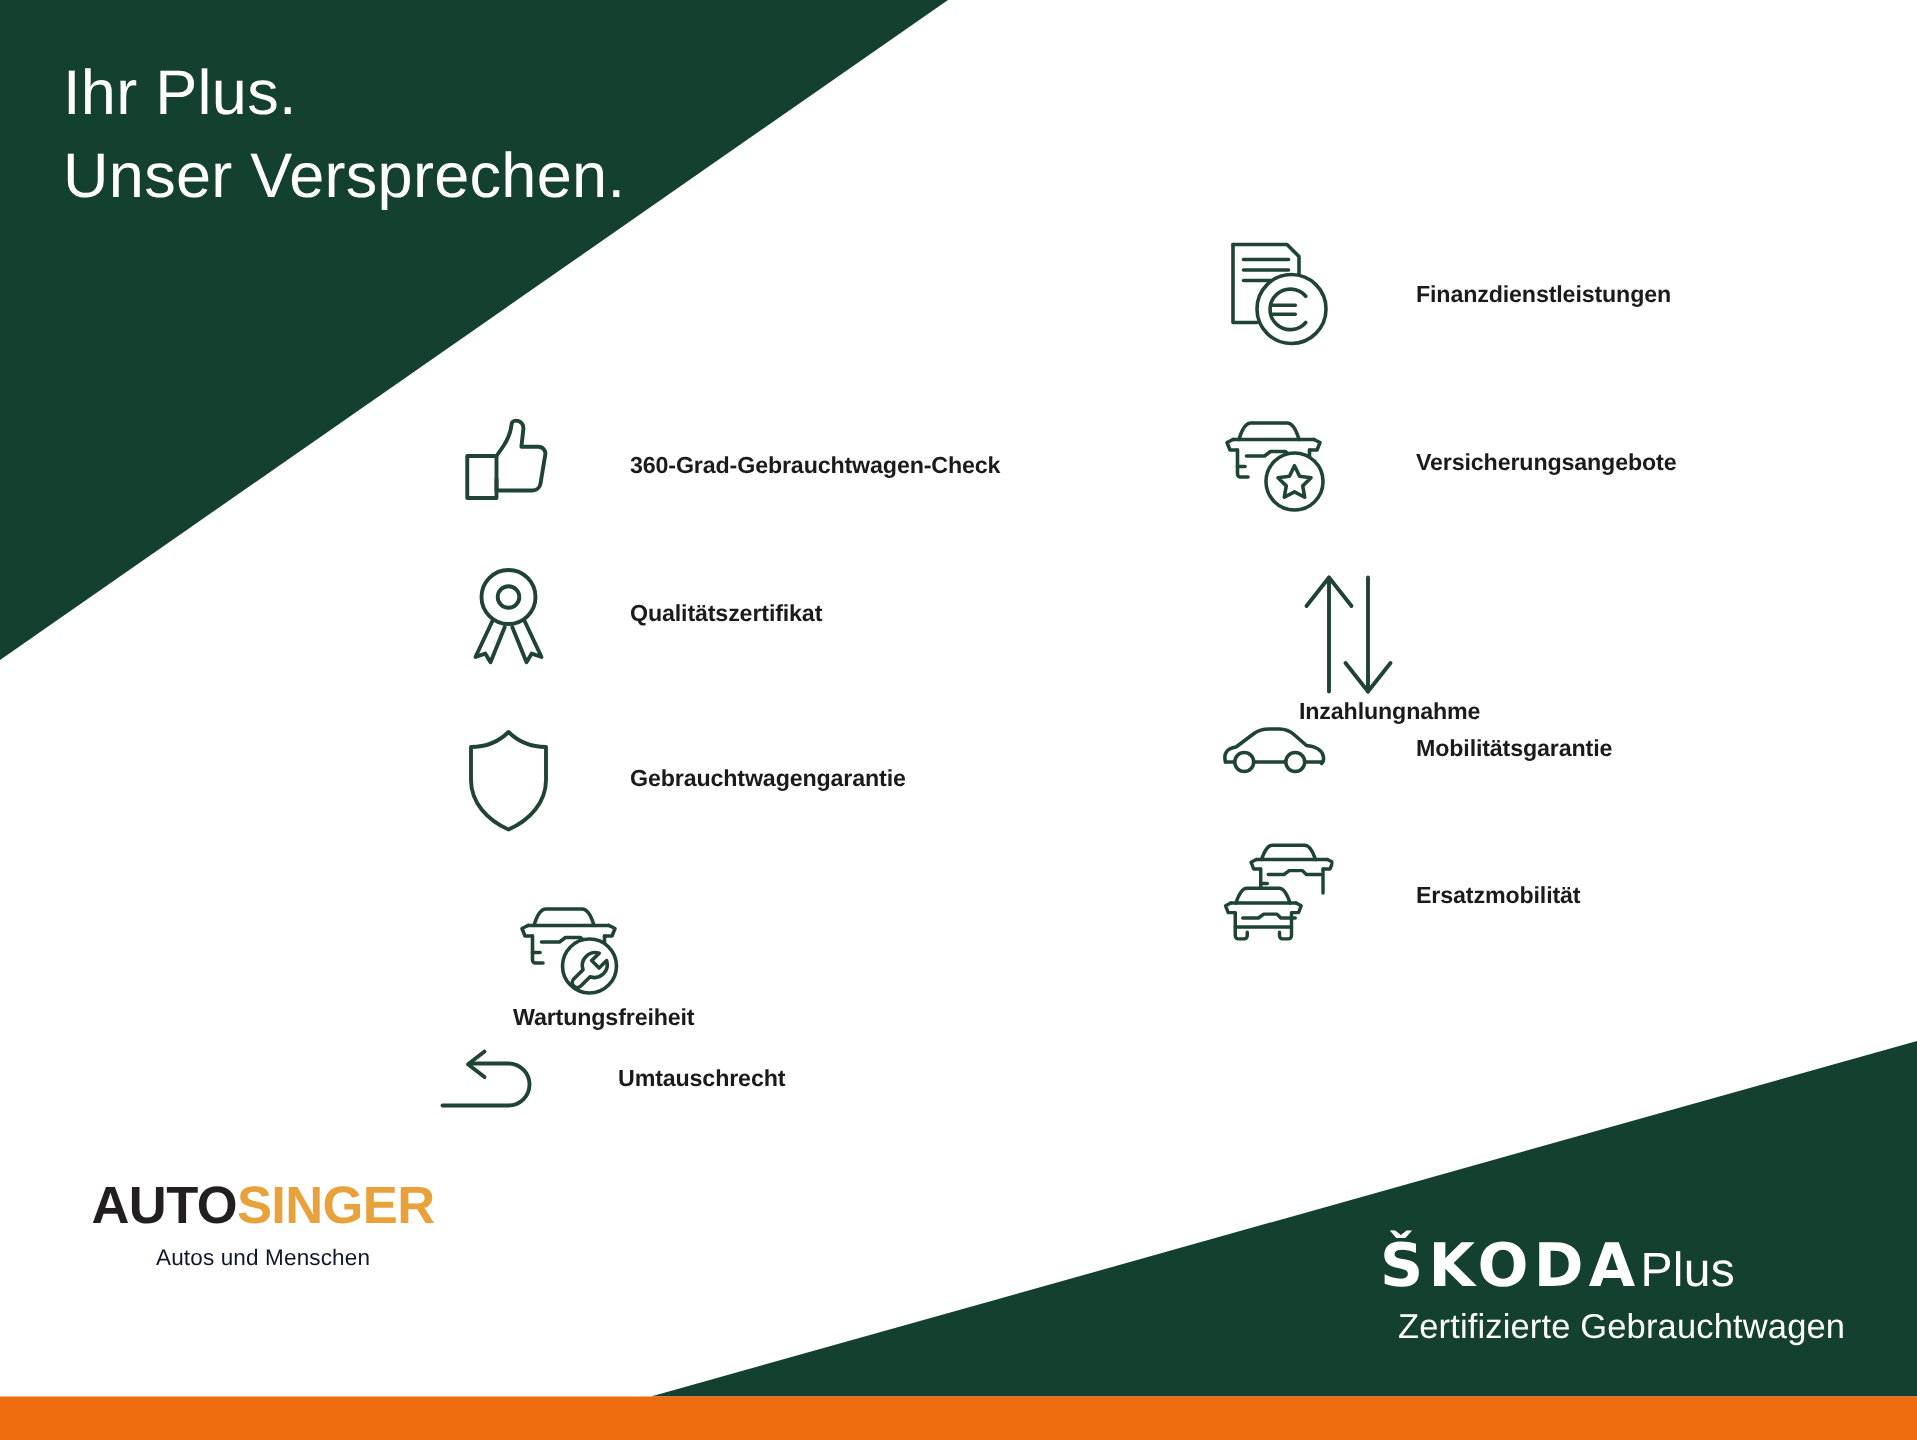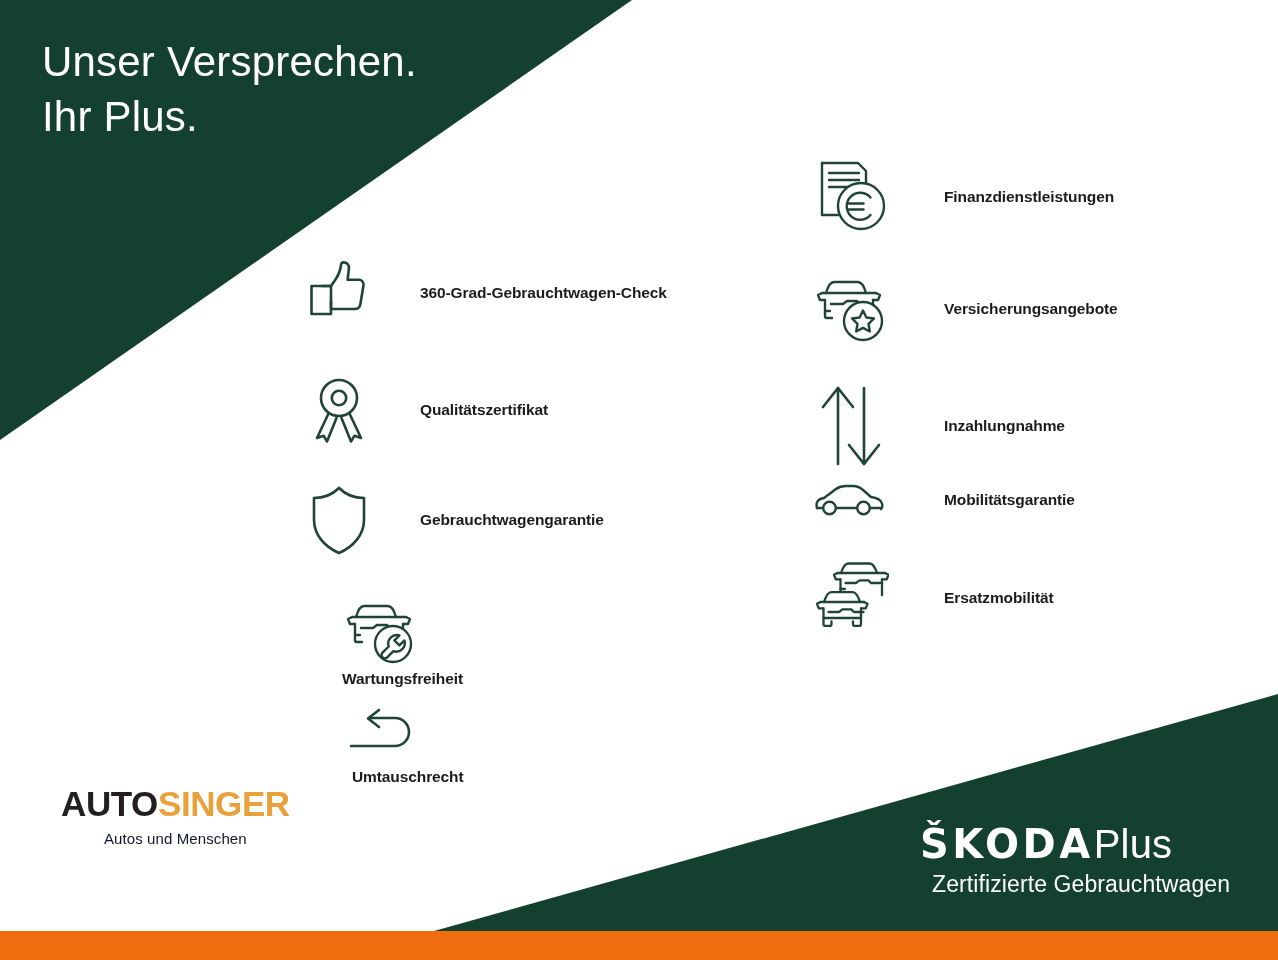--- a/index.html
+++ b/index.html
@@ -57,30 +57,30 @@
     font-weight: bold;
     color: #1b1b1b;
     letter-spacing: -0.1px;
     white-space: nowrap;
   }
 
   .col-left  .flabel { margin-left: 42px; }
   .col-right .flabel { margin-left: 54px; }
 
   
-  .f-l1 { left: 300px; top: 254px; justify-content: space-between; }
+  .f-l1 { left: 300px; top: 272px; justify-content: space-between; }
   .f-l2 { left: 300px; top: 371px; }
   .f-l3 { left: 300px; top: 481px; }
   .f-l4 { left: 300px; top: 592px; flex-direction: column; }
-  .f-l5 { left: 310px; top: 690px; flex-direction: column; }
+  .f-l5 { left: 292px; top: 690px; }
 
   
   .f-r1 { left: 812px; top: 158px; }
   .f-r2 { left: 812px; top: 270px; justify-content: flex-end; }
-  .f-r3 { left: 812px; top: 380px; }
+  .f-r3 { left: 812px; top: 380px; flex-direction: column; }
   .f-r4 { left: 812px; top: 470px; }
   .f-r5 { left: 812px; top: 557px; }
 
   .f-l5 .ficon { height: 60px; }
   .f-r3 .ficon { width: 78px; height: 92px; flex-basis: 78px; }
   .f-r4 .ficon { height: 60px; }
   .f-r5 .ficon { width: 78px; height: 82px; flex-basis: 78px; }
 
   
   .dealer-logo {
@@ -120,21 +120,21 @@
     gap: 0;
     line-height: 1;
   }
   .skoda-mark {
     font-size: 40px;
     font-weight: bold;
     letter-spacing: 3.5px;
     font-family: "DejaVu Sans", sans-serif;
   }
   .skoda-plus {
-    font-size: 40px;
+    font-size: 32px;
     font-weight: 400;
     letter-spacing: 0.2px;
   }
   .skoda-sub {
     margin-top: 7px;
     font-size: 23px;
     font-weight: 400;
     letter-spacing: 0.1px;
     white-space: nowrap;
     margin-left: 12px;
@@ -146,22 +146,22 @@
 <div id="stage">
 
   <svg class="bg-layer" viewBox="0 0 1278 960" preserveAspectRatio="none">
     <rect x="0" y="0" width="1278" height="960" fill="#ffffff"></rect>
     <polygon points="0,0 632,0 0,440" fill="#13402F"></polygon>
     <polygon points="1278,694 1278,931 434,931" fill="#13402F"></polygon>
     <rect x="0" y="931" width="1278" height="29" fill="#F06D0F"></rect>
   </svg>
 
   <div class="headline">
+    <span class="ln">Ihr Plus.</span>
     <span class="ln">Unser Versprechen.</span>
-    <span class="ln">Ihr Plus.</span>
   </div>
 
   <div class="feature col-left f-l1">
     <span class="ficon">
       <svg width="74" height="74" viewBox="0 0 74 74" fill="none" stroke="#1F4435" stroke-width="2.6" stroke-linecap="round" stroke-linejoin="round">
         <path d="M20 30 h9 l4.5 -6.5 c3 -4.5 5 -9.5 5.5 -14.5 a2.8 2.8 0 0 1 2.9 -2.6 c3.2 0 5.3 2.5 5 5.7 l-1.3 11.7 h11.3 c3 0 5.1 2.6 4.6 5.5 l-3.2 19.2 c-0.4 2.6 -2.7 4.5 -5.3 4.5 H29 v-7.7"></path>
         <path d="M29 30 v28 H9.5 V30 Z"></path>
       </svg>
     </span>
     <span class="flabel">360-Grad-Gebrauchtwagen-Check</span>

